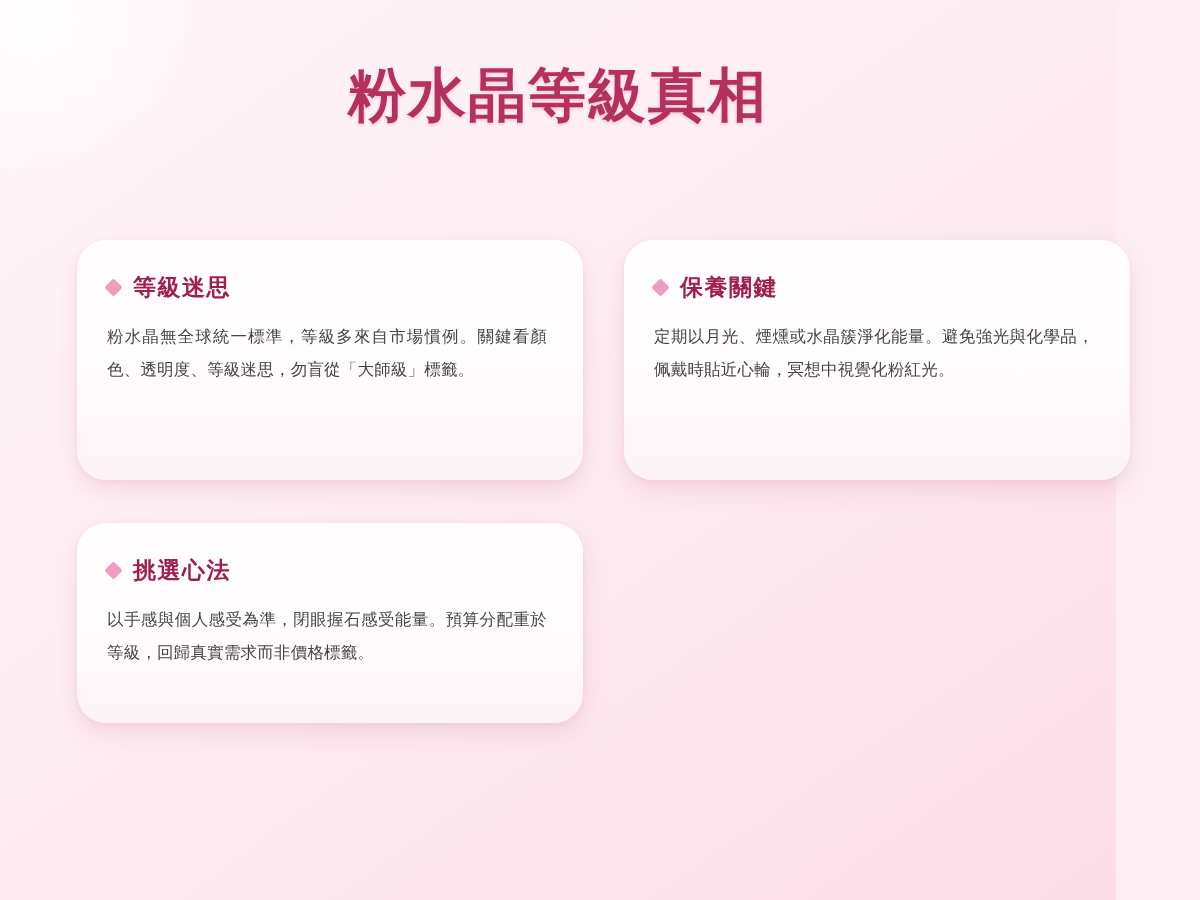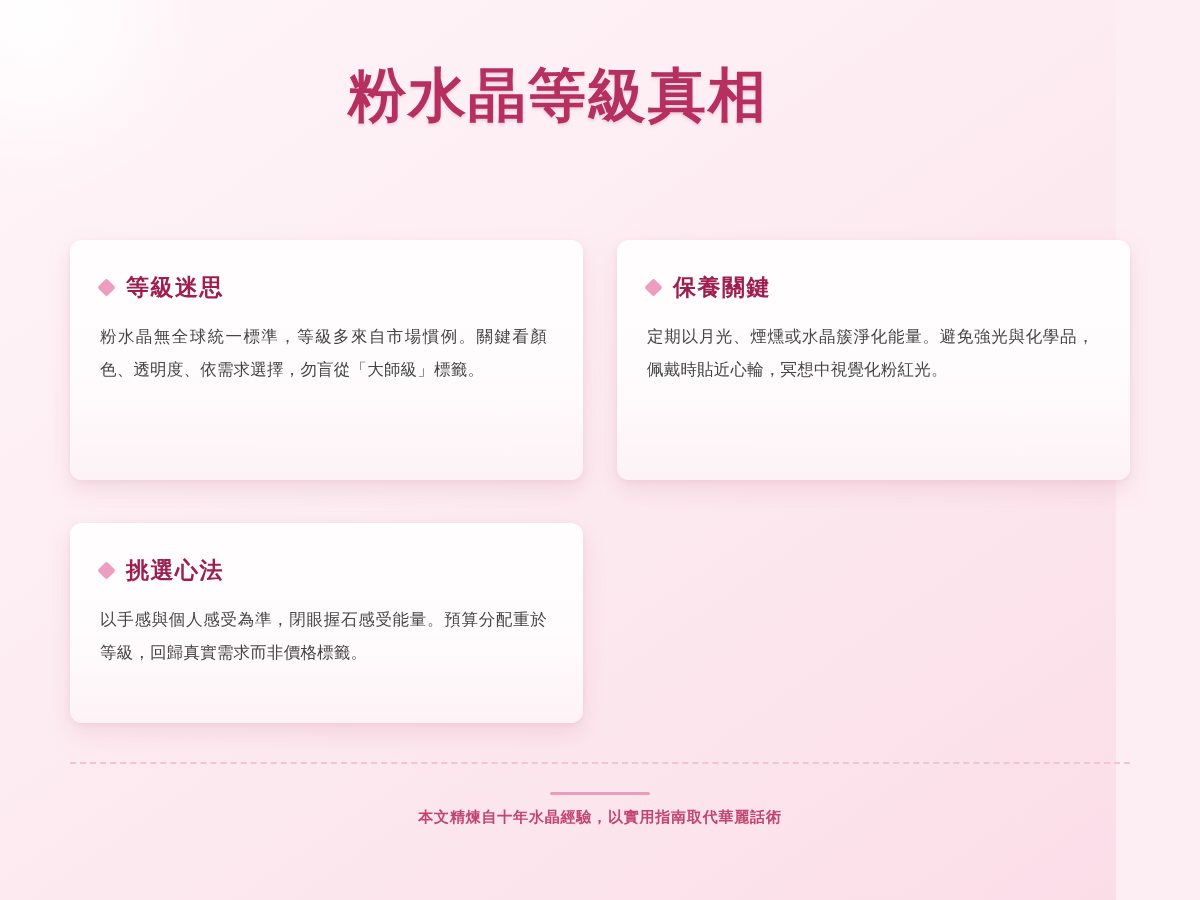--- a/index.html
+++ b/index.html
@@ -55,24 +55,25 @@
     display: grid;
     grid-template-columns: 513px 513px;
     grid-template-rows: 240px 200px;
     column-gap: 34px;
     row-gap: 43px;
   }
 
   .card {
     position: relative;
     box-sizing: border-box;
-    border-radius: 12px;
+    border-radius: 29px;
     background: linear-gradient(180deg, #fffdfe 0%, #fffcfd 55%, #fdf3f7 100%);
     box-shadow: 0 10px 22px rgba(214,140,170,0.22), 0 2px 5px rgba(214,140,170,0.13);
     padding: 34px 36px 28px 30px;
+    margin-left: 7px;
   }
 
   .card-head {
     display: flex;
     align-items: center;
     gap: 13px;
     margin-bottom: 18px;
   }
   .diamond-icon {
     width: 13px;
@@ -135,21 +136,21 @@
     <h1 class="main-title">粉水晶等級真相</h1>
   </div>
 
   <div class="cards-grid">
 
     <div class="card">
       <div class="card-head">
         <span class="diamond-icon"></span>
         <span class="card-title">等級迷思</span>
       </div>
-      <div class="card-body">粉水晶無全球統一標準，等級多來自市場慣例。關鍵看顏色、透明度、依需求選擇，勿盲從「大師級」標籤。</div>
+      <div class="card-body">粉水晶無全球統一標準，等級多來自市場慣例。關鍵看顏色、透明度、等級迷思，勿盲從「大師級」標籤。</div>
     </div>
 
 
     <div class="card">
       <div class="card-head">
         <span class="diamond-icon"></span>
         <span class="card-title">保養關鍵</span>
       </div>
       <div class="card-body">定期以月光、煙燻或水晶簇淨化能量。避免強光與化學品，佩戴時貼近心輪，冥想中視覺化粉紅光。</div>
     </div>
@@ -157,19 +158,14 @@
     <div class="card">
       <div class="card-head">
         <span class="diamond-icon"></span>
         <span class="card-title">挑選心法</span>
       </div>
       <div class="card-body">以手感與個人感受為準，閉眼握石感受能量。預算分配重於等級，回歸真實需求而非價格標籤。</div>
     </div>
 
   </div>
 
-  <div class="footer">
-    <hr class="divider">
-    <div class="accent-bar"></div>
-    <div class="footer-text">本文精煉自十年水晶經驗，以實用指南取代華麗話術</div>
-  </div>
 
 </div>
 
 </body></html>

